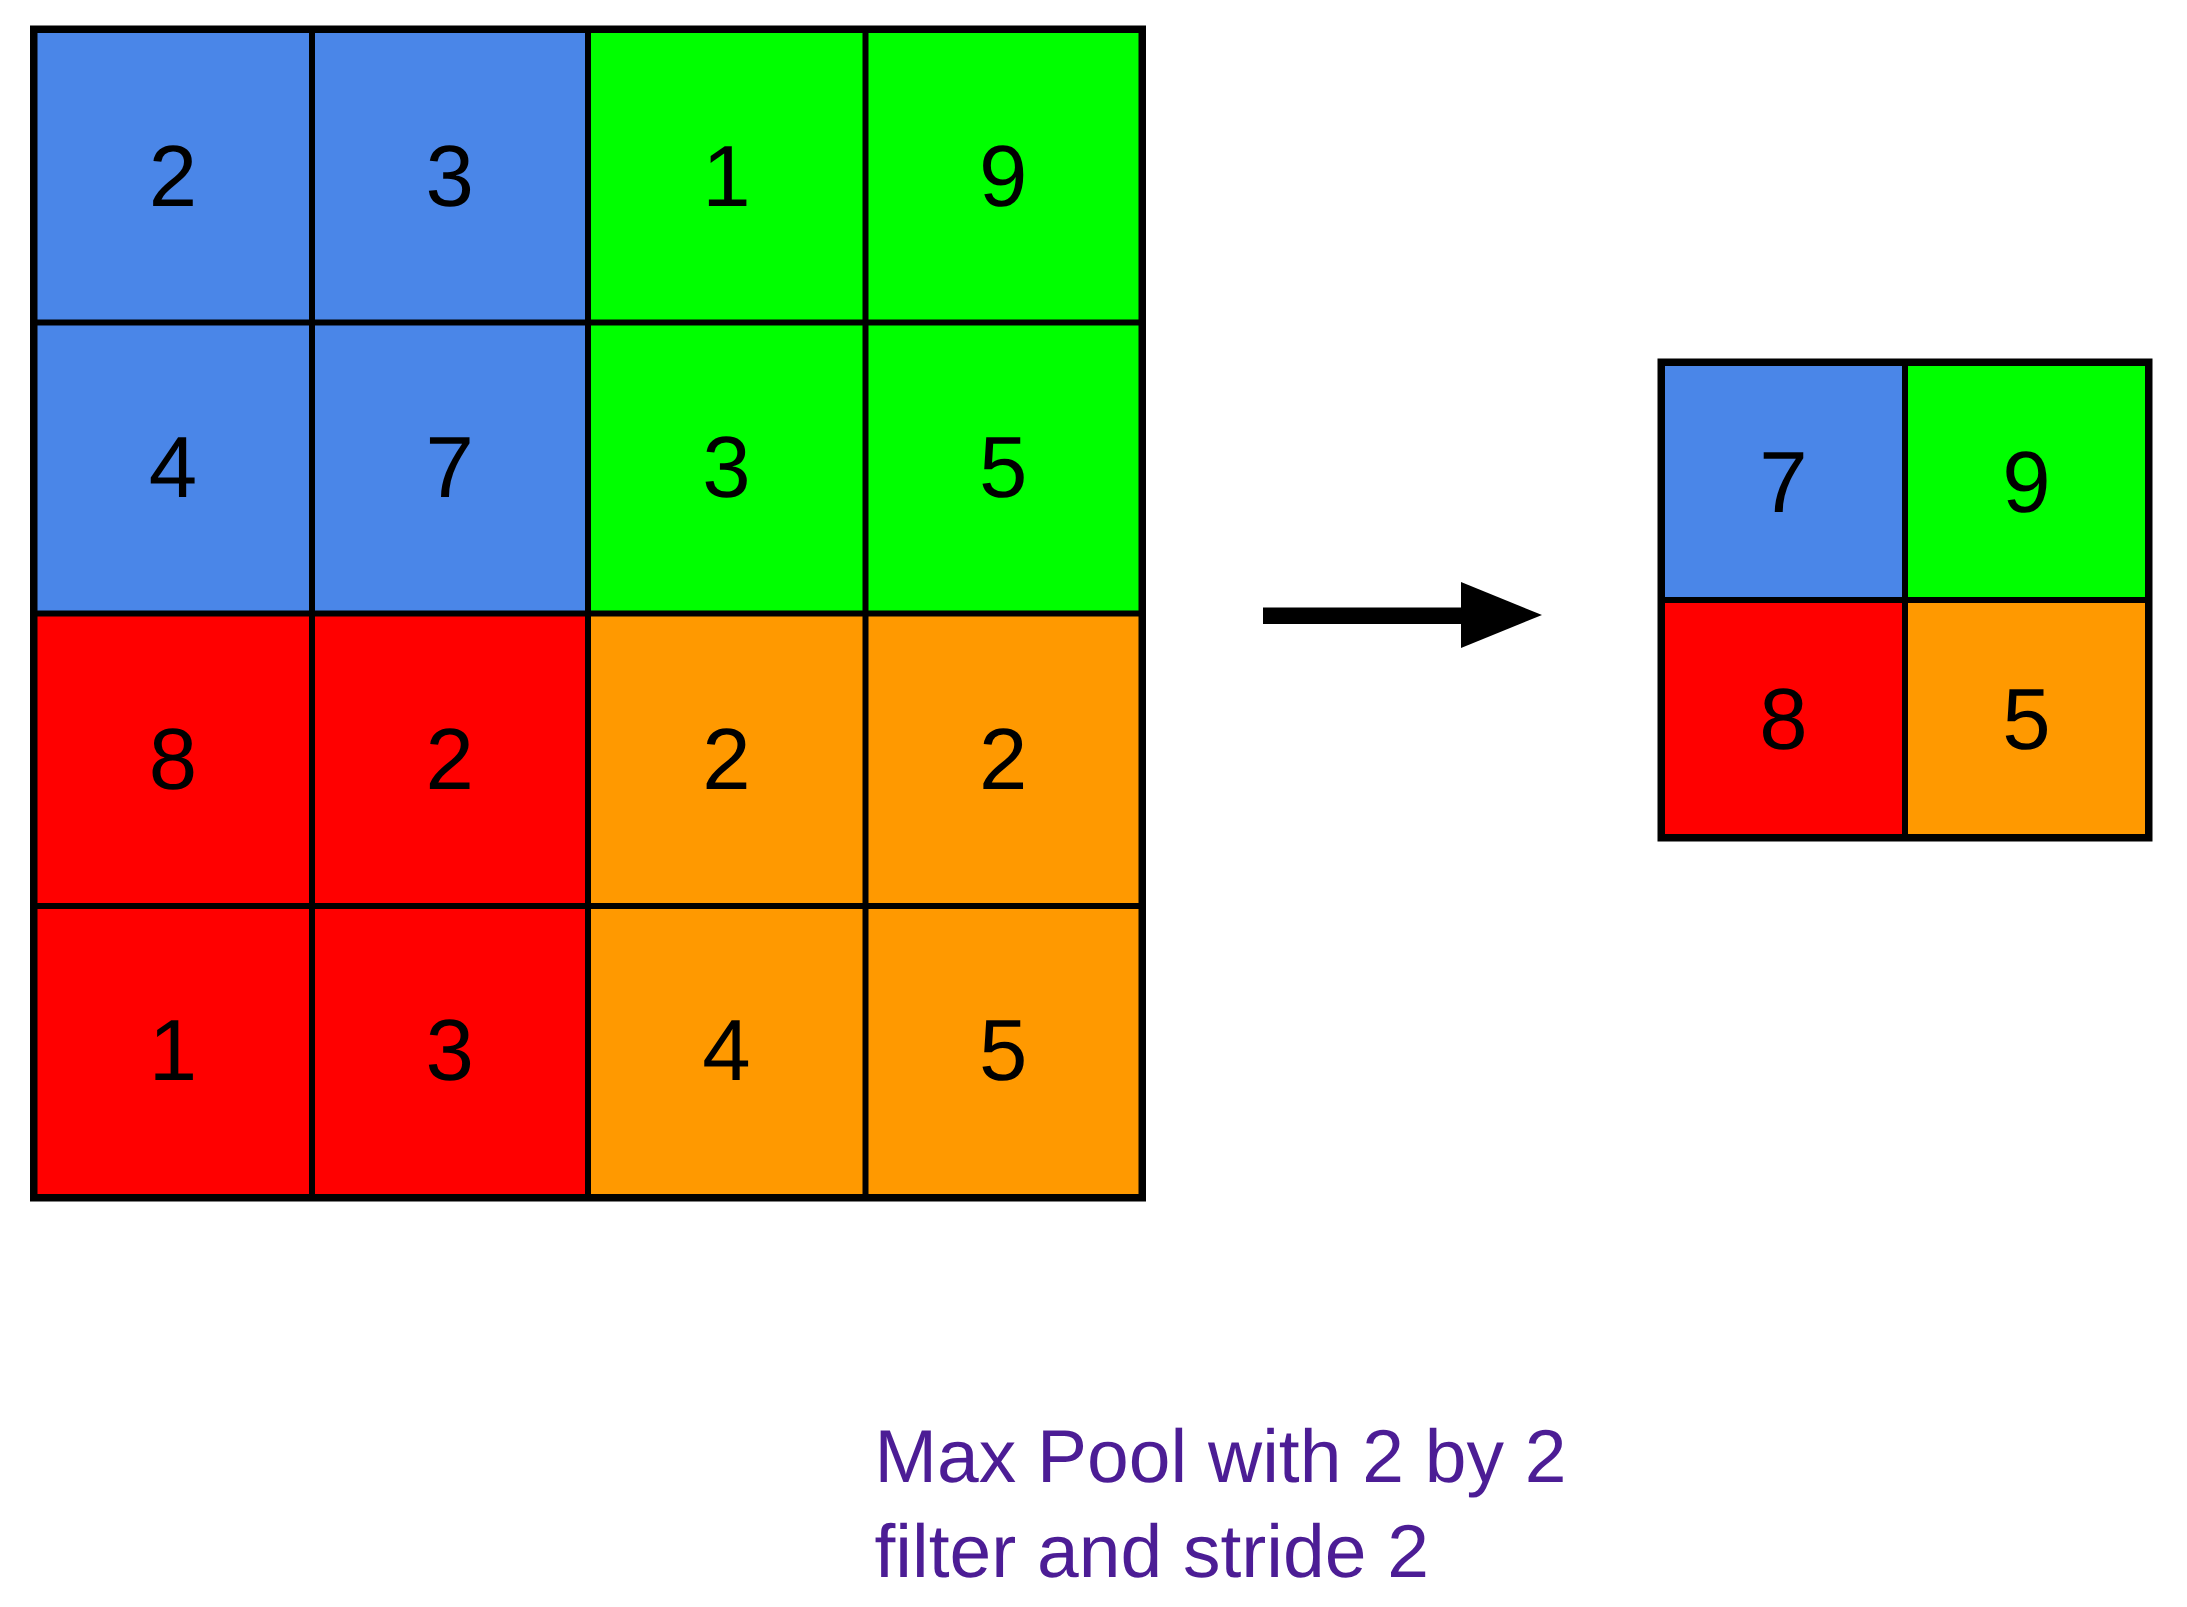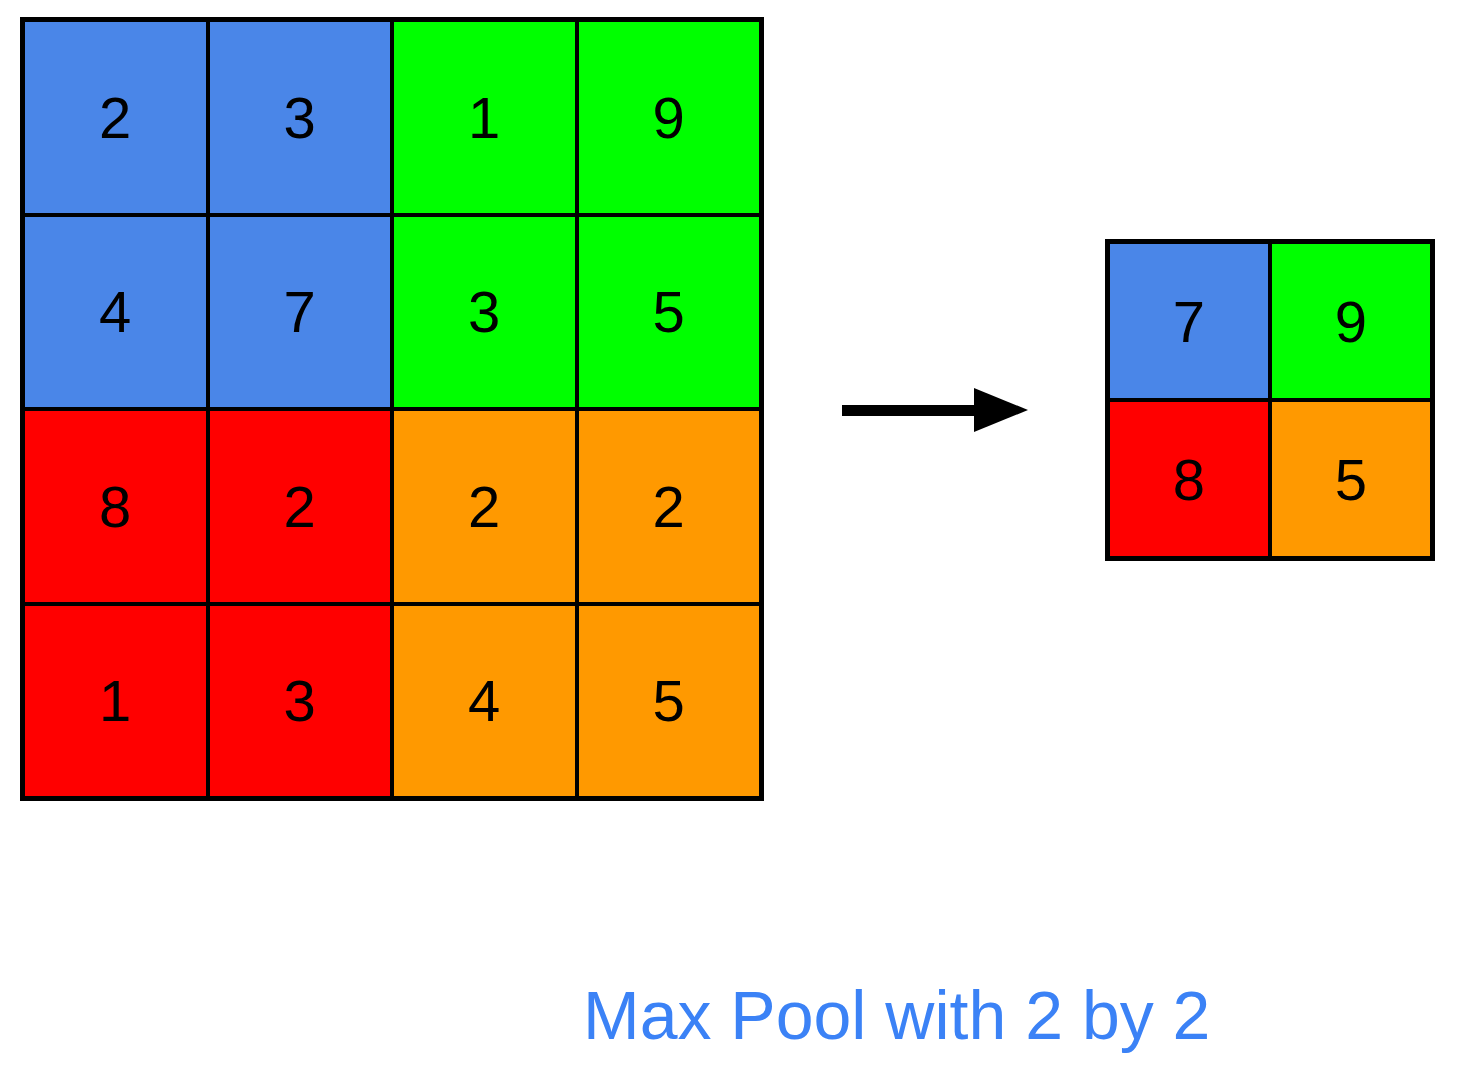--- a/index.html
+++ b/index.html
@@ -50,25 +50,24 @@
     position: absolute;
     left: 835px;
     top: 383px;
     width: 200px;
     height: 54px;
   }
   .caption {
     position: absolute;
     left: 583px;
     top: 940px;
-    font-size: 68px;
+    font-size: 50px;
     line-height: 63px;
-    color: #3b82f6;
+    color: #4c1d95;
     white-space: nowrap;
-    margin-top: 44px;
   }
 </style>
 </head>
 <body>
 
 <div class="canvas">
 
   <div class="pool-grid input-grid">
     <div class="cell" style="background-color: rgb(74, 134, 232);">2</div>
     <div class="cell" style="background-color: rgb(74, 134, 232);">3</div>
@@ -95,15 +94,16 @@
 
   <div class="pool-grid output-grid">
     <div class="cell" style="background-color: rgb(74, 134, 232);">7</div>
     <div class="cell" style="background-color: rgb(0, 255, 0);">9</div>
     <div class="cell" style="background-color: rgb(255, 0, 0);">8</div>
     <div class="cell" style="background-color: rgb(255, 153, 0);">5</div>
   </div>
 
   <div class="caption">
     <div>Max Pool with 2 by 2</div>
+    <div>filter and stride 2</div>
   </div>
 
 </div>
 
 </body></html>

